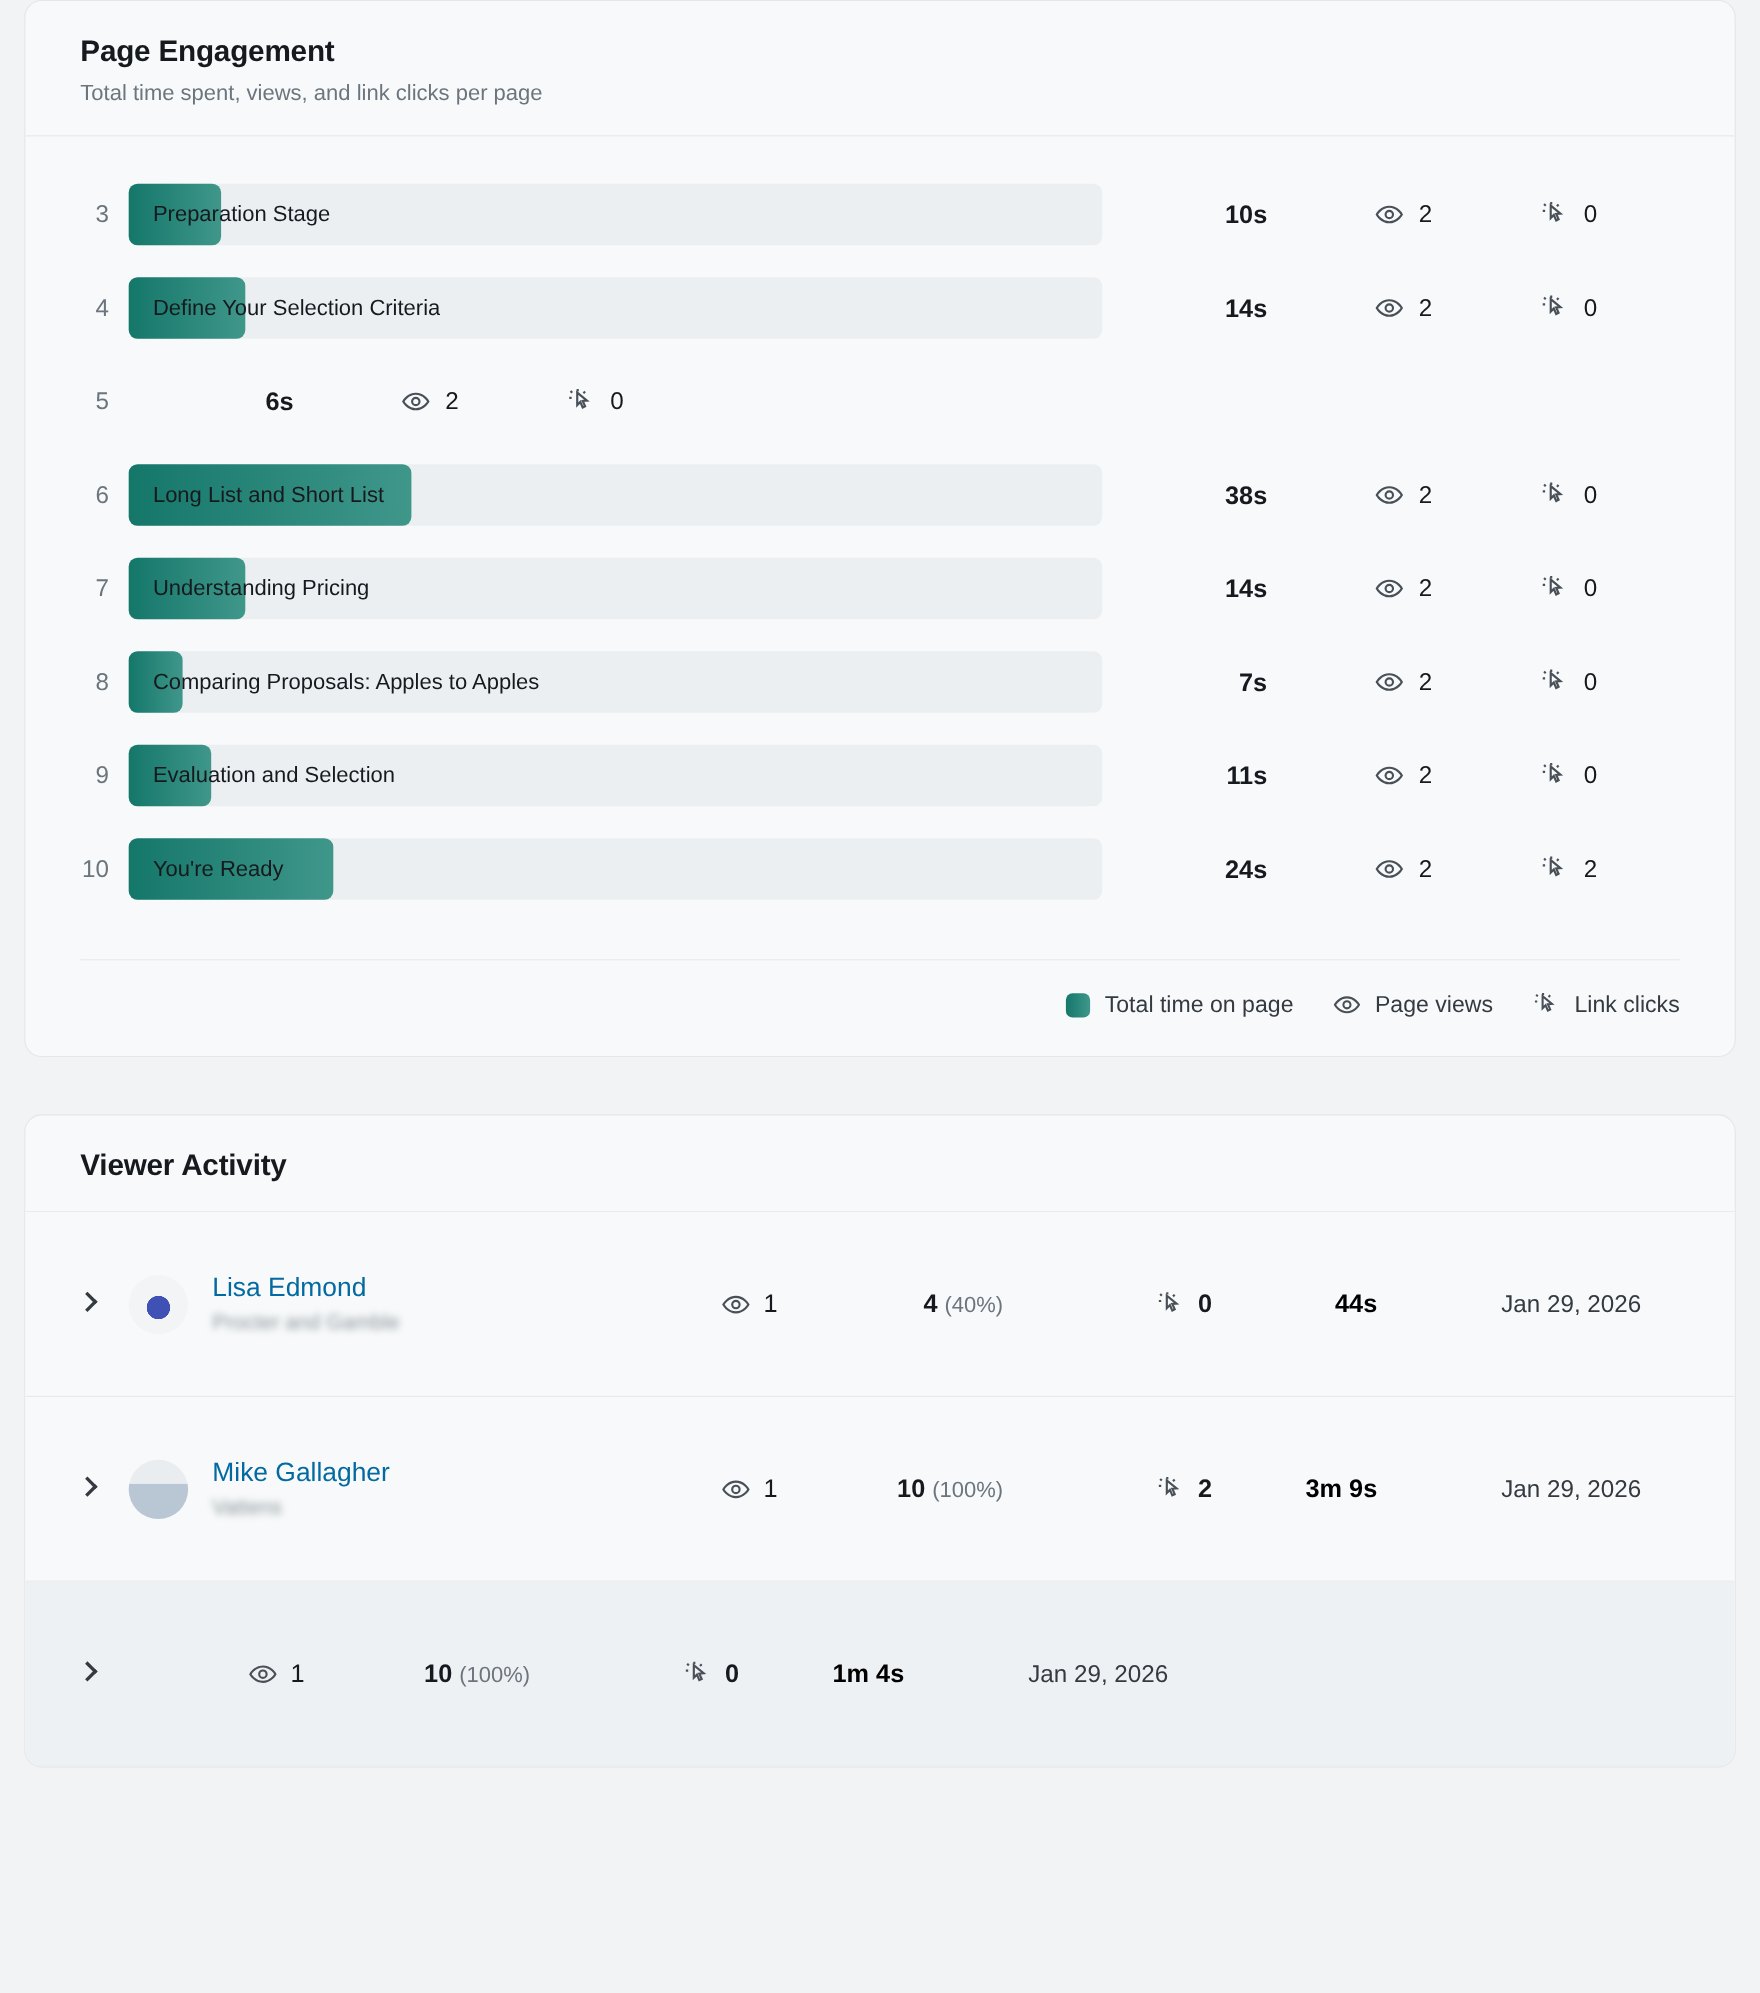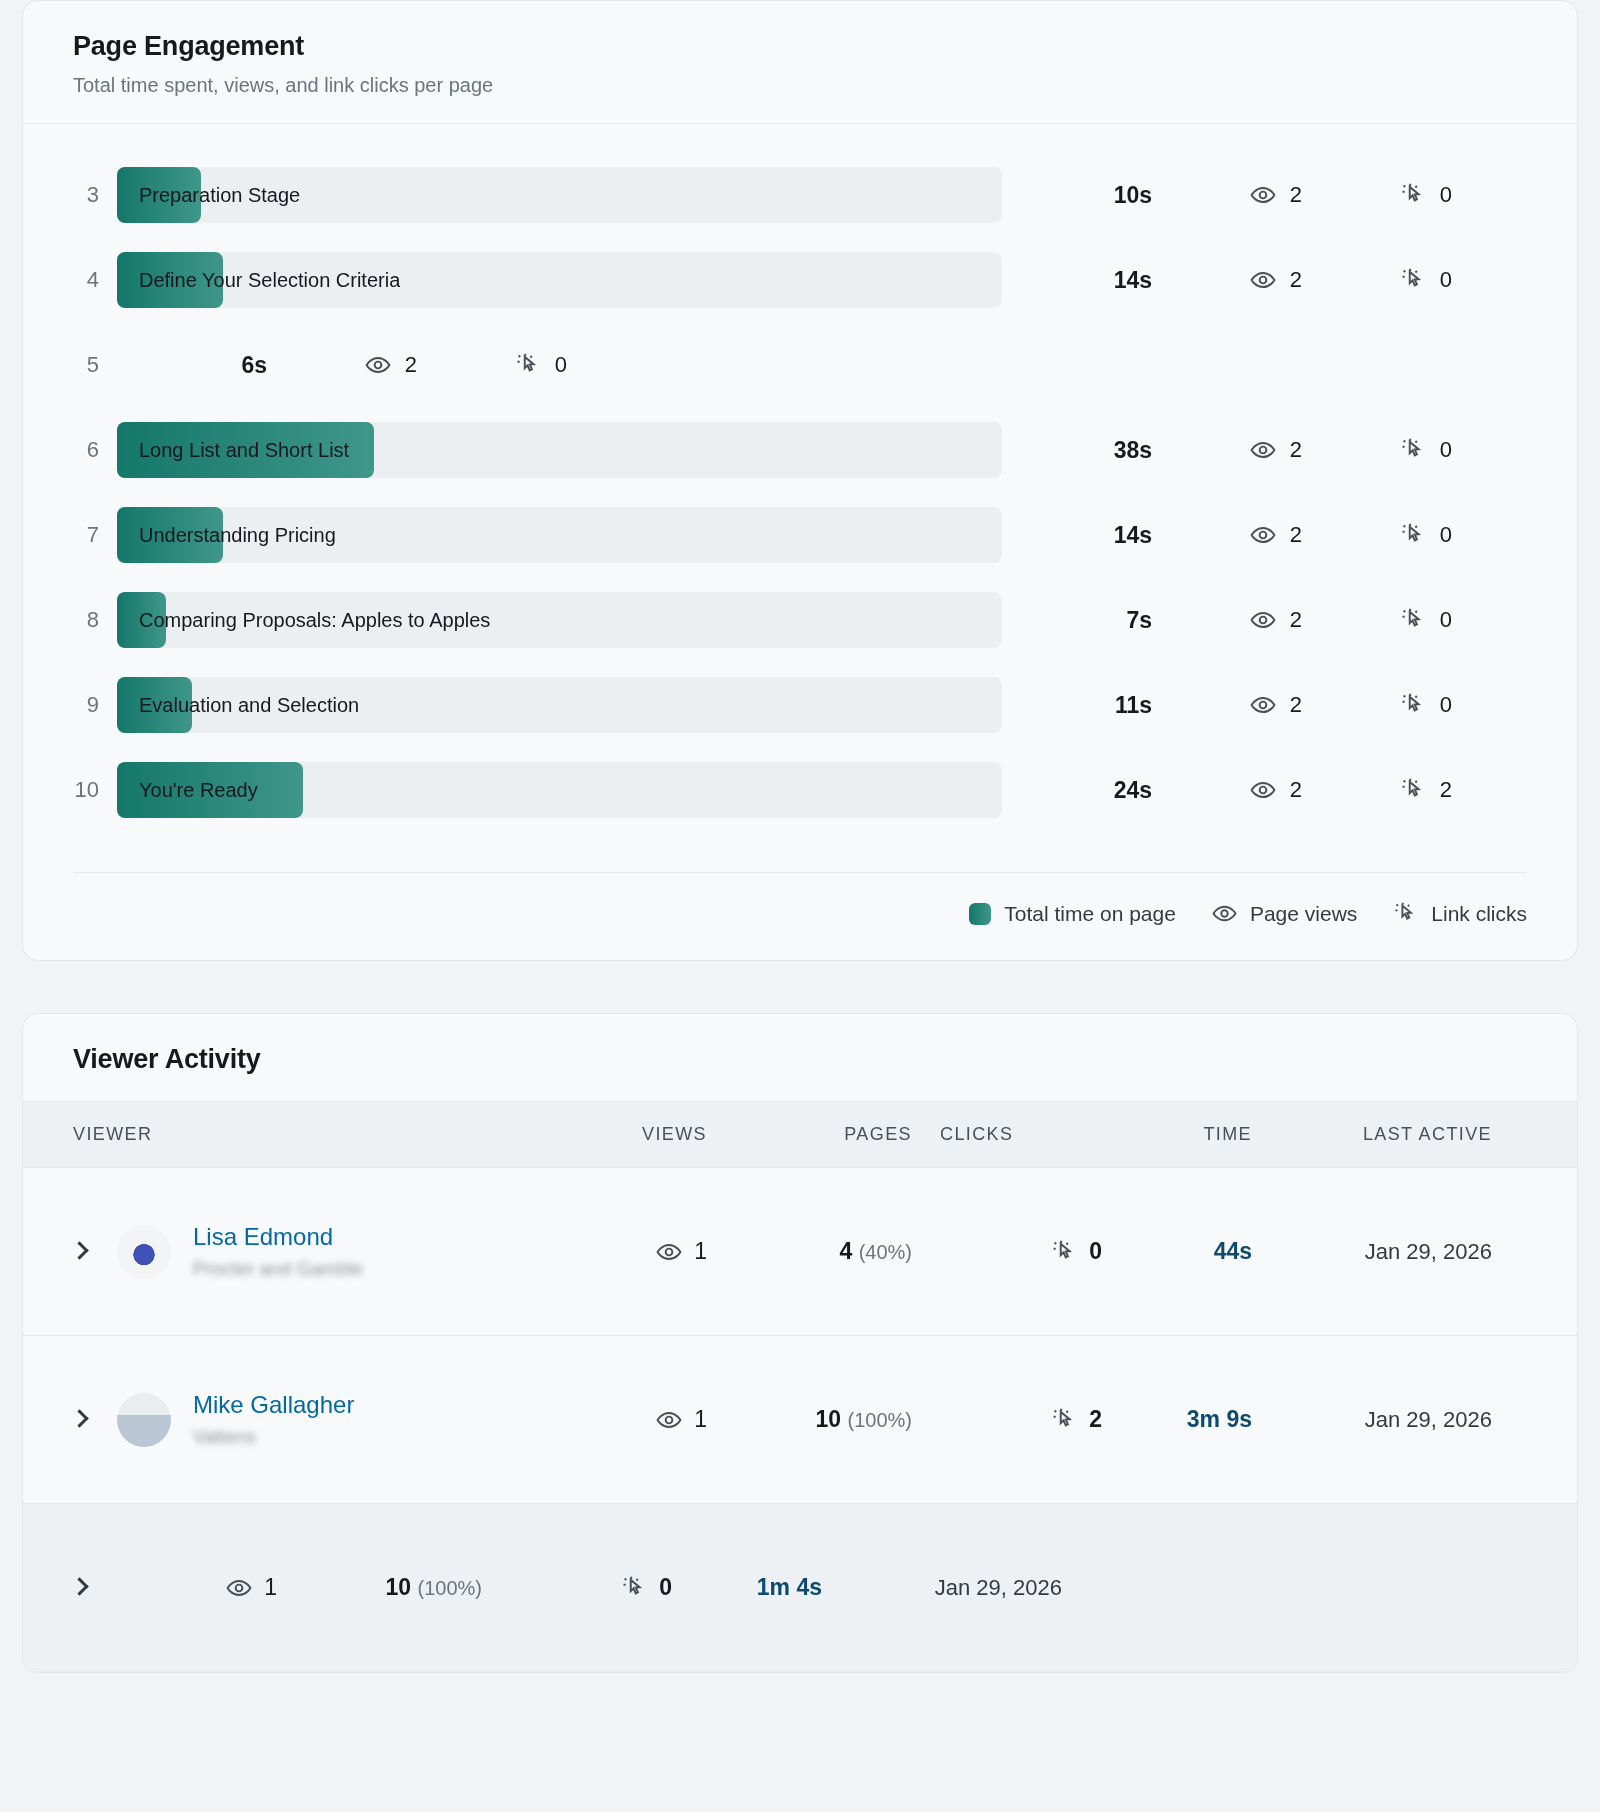--- a/index.html
+++ b/index.html
@@ -162,21 +162,21 @@
     background: #f7f9fa;
   }
   .trow.alt { background: #eef1f3; }
 
   .c-chevron { width: 44px; flex: none; color: #495057; }
   .c-viewer { width: 430px; flex: none; display: flex; align-items: center; gap: 22px; }
   .c-views { width: 160px; flex: none; display: flex; align-items: center; justify-content: flex-end; gap: 12px; font-size: 23px; color: #16191d; }
   .c-pages { width: 205px; flex: none; text-align: right; font-size: 23px; font-weight: 700; color: #16191d; }
   .c-pages .pct { font-weight: 400; font-size: 20px; color: #6c757d; }
   .c-clicks { width: 190px; flex: none; display: flex; align-items: center; justify-content: flex-end; gap: 12px; font-size: 23px; font-weight: 700; color: #16191d; }
-  .c-time { width: 150px; flex: none; text-align: right; font-size: 23px; font-weight: 700; color: #0c4a6e; }
+  .c-time { width: 150px; flex: none; text-align: right; font-size: 23px; font-weight: 700; color: #000000; }
   .c-last { width: 240px; flex: none; text-align: right; font-size: 22px; color: #343a40; }
 
   .avatar {
     width: 54px; height: 54px;
     border-radius: 50%;
     flex: none;
     background: #dfe4e8;
     overflow: hidden;
     position: relative;
   }
@@ -456,28 +456,20 @@
   </div>
 </section>
 
 <div class="spacer"></div>
 
 <section class="card">
   <div class="card-header">
     <h2 class="card-title" style="margin-bottom:0">Viewer Activity</h2>
   </div>
 
-  <div class="table-header-row">
-    <div class="th" style="width:474px">VIEWER</div>
-    <div class="th" style="width:160px; text-align:right">VIEWS</div>
-    <div class="th" style="width:205px; text-align:right">PAGES</div>
-    <div class="th" style="width:190px; text-align:left; padding-left:28px">CLICKS</div>
-    <div class="th" style="width:150px; text-align:right">TIME</div>
-    <div class="th" style="width:240px; text-align:right">LAST ACTIVE</div>
-  </div>
 
   <div class="trow">
     <div class="c-chevron"><span class="chev"></span></div>
     <div class="c-viewer">
       <div class="avatar a1"></div>
       <div>
         <p class="viewer-name">Lisa Edmond</p>
         <p class="viewer-sub">Procter and Gamble</p>
       </div>
     </div>

